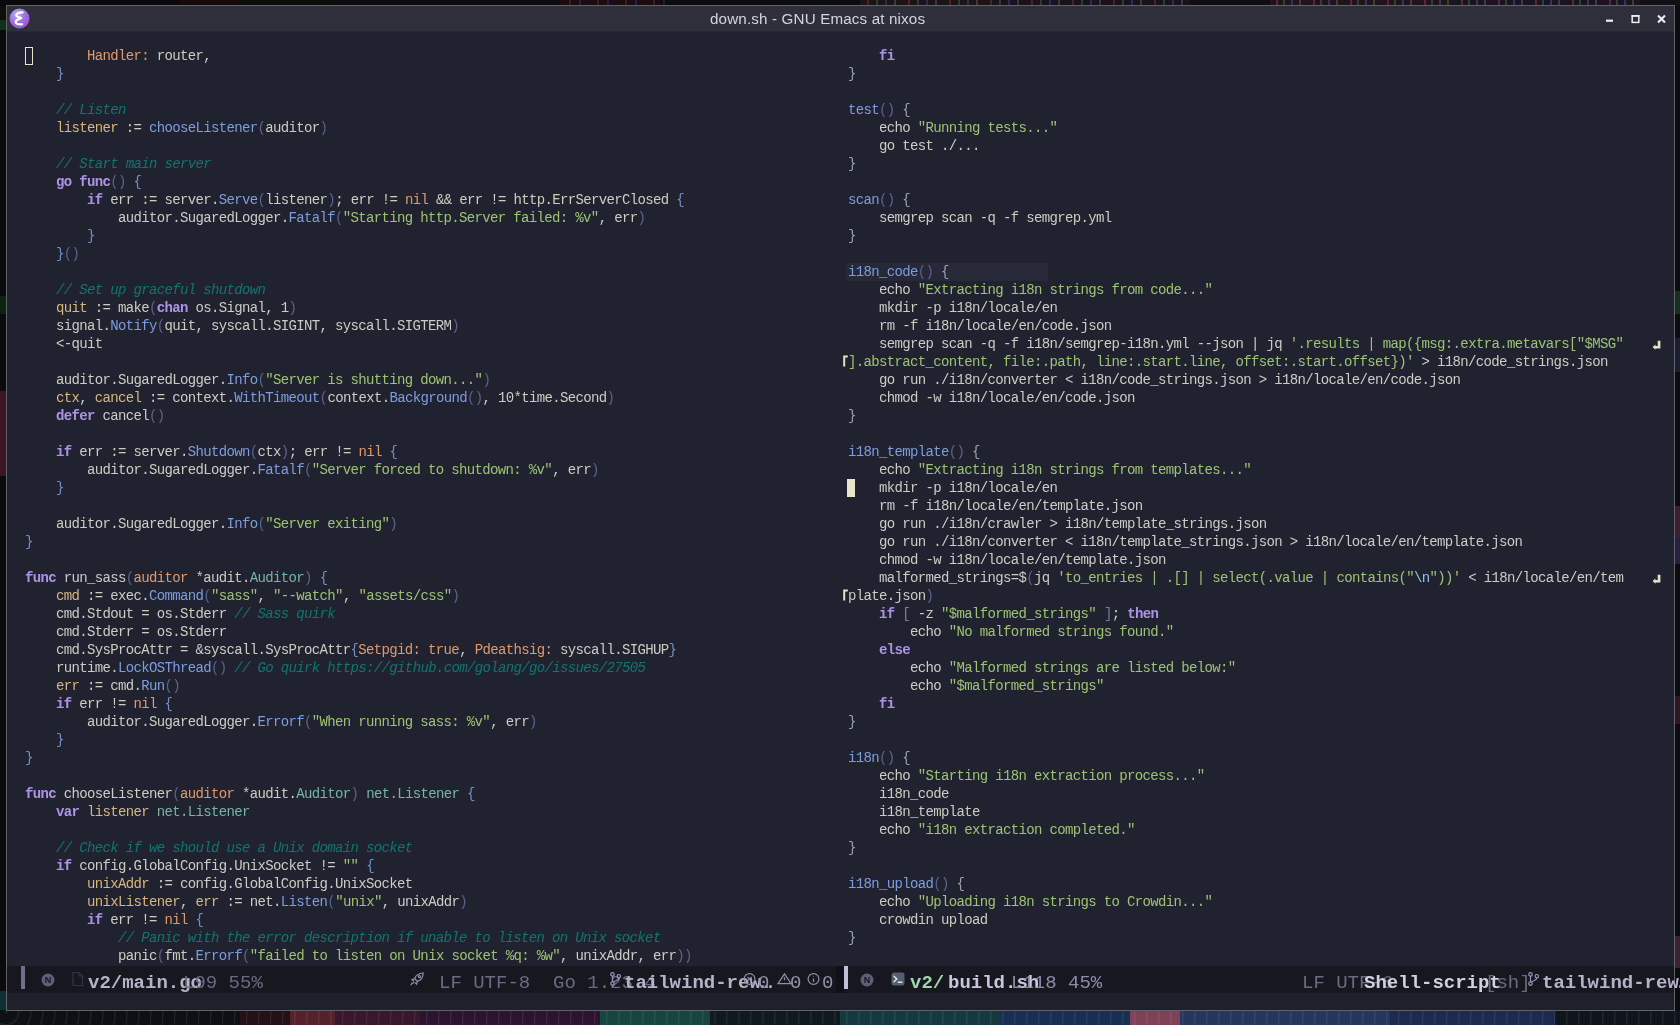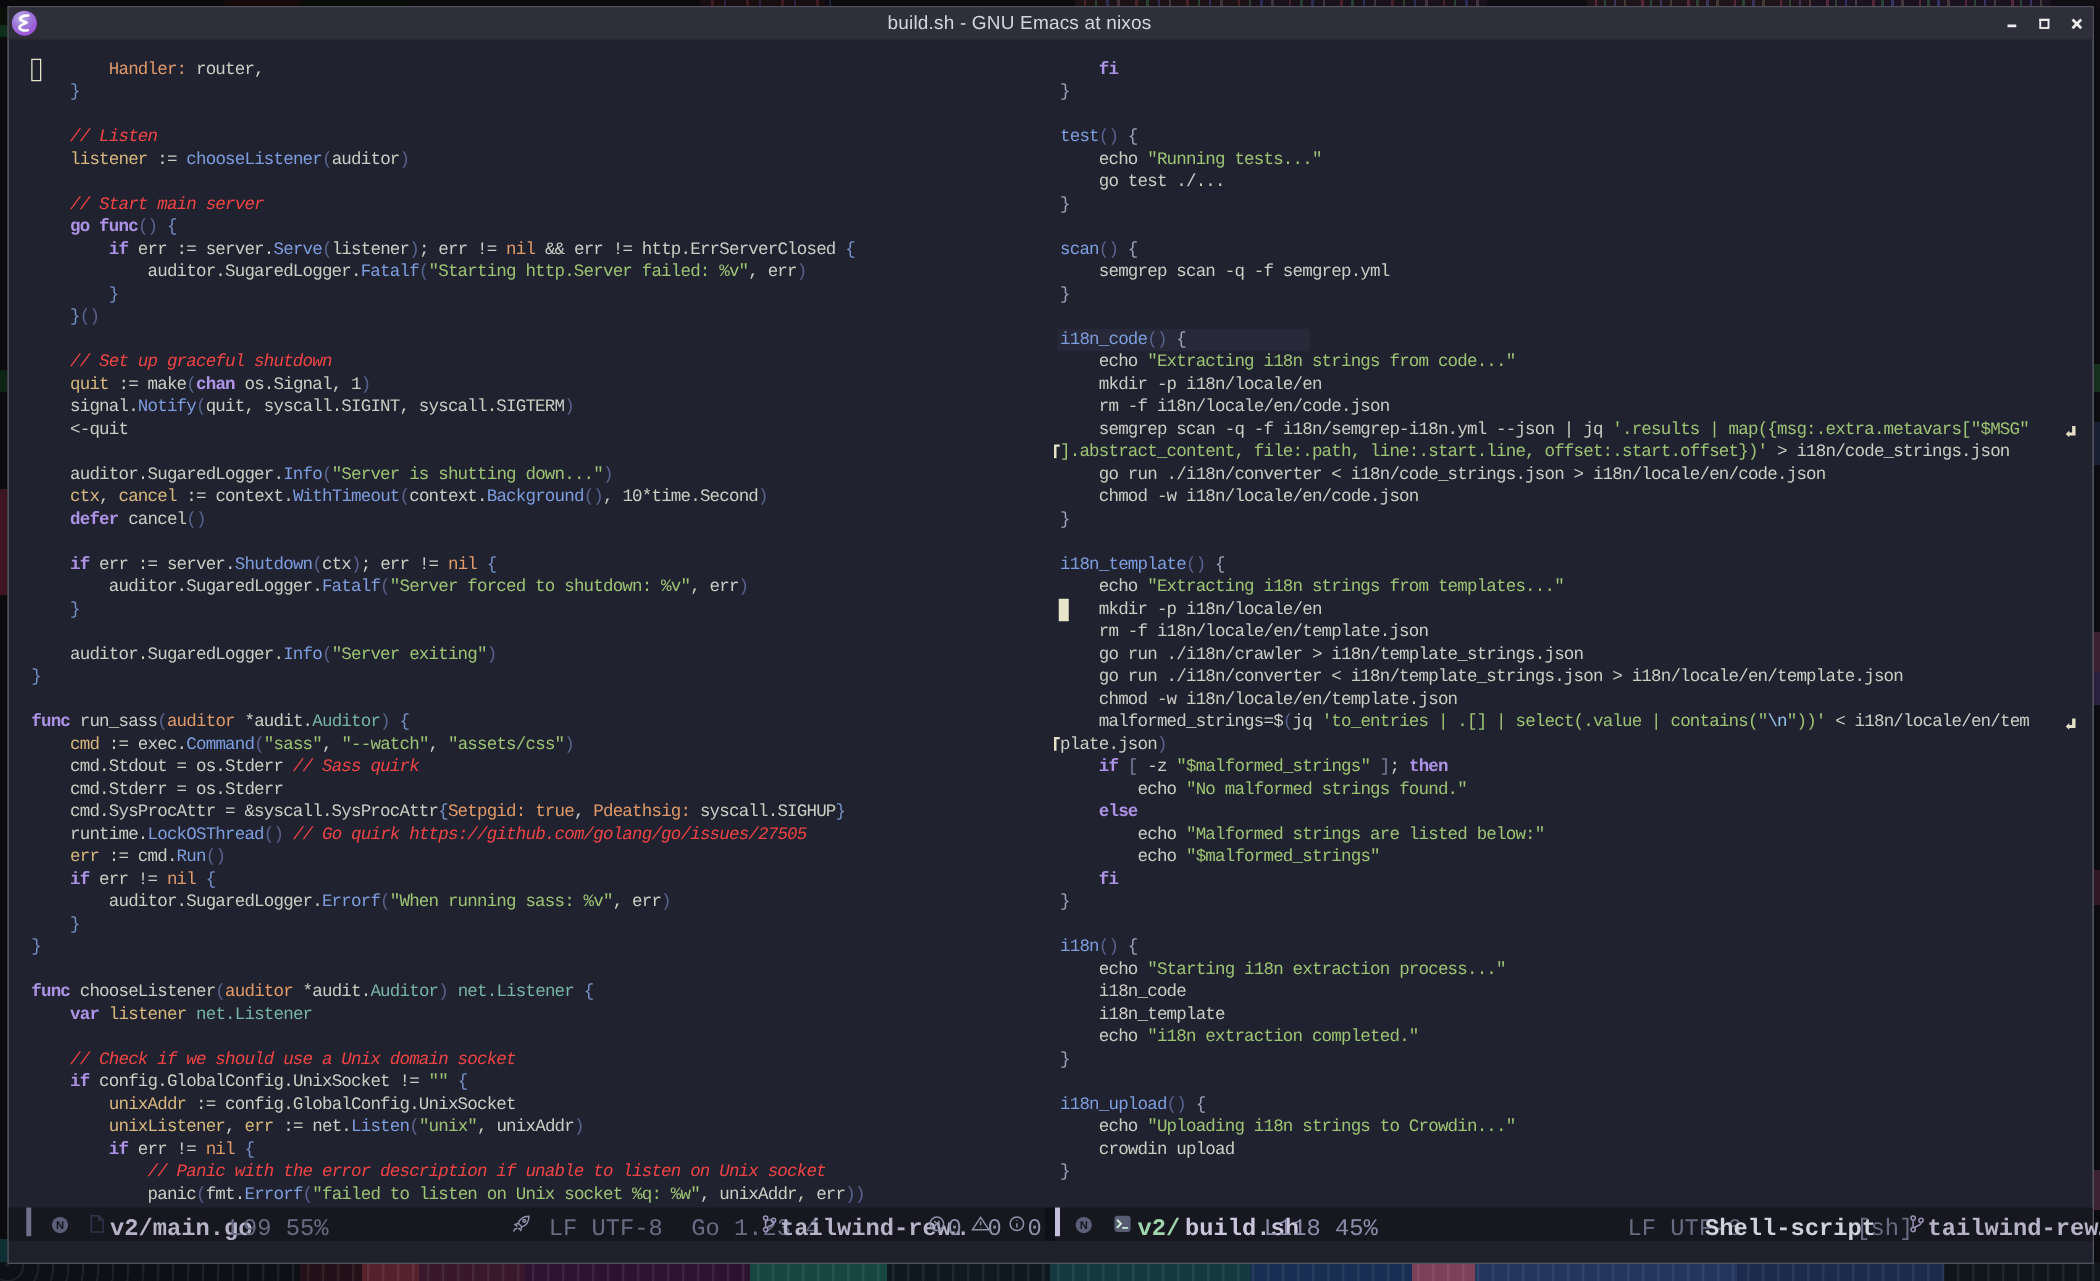--- a/index.html
+++ b/index.html
@@ -25,21 +25,21 @@
 #win{left:6px;top:5px;width:1669px;height:1006px;background:#212230;border:1px solid #62626a}
 #titlebar{left:7px;top:6px;width:1667px;height:26px;background:#2e2f3a;border-bottom:1px solid #26272f}
 #title{left:710px;top:10px;color:#d3d5dd;font-size:15.2px;letter-spacing:.15px}
 
 .code{font-family:"Liberation Mono",monospace;font-size:14px;line-height:18px;letter-spacing:-.65px;color:#cbccc2;white-space:pre}
 .ln{height:18px}
 #lcode{left:25px;top:47px}
 #rcode{left:848px;top:47px}
 i{font-style:normal}
 .k{color:#ad93e6;font-weight:bold;}
-.c{color:#ef4444;font-style:italic}
+.c{color:#0f766e;font-style:italic}
 .f{color:#7c9dde}
 .s{color:#9cc373}
 .o{color:#e09a69}
 .y{color:#d6b77d}
 .t{color:#76b4a4}
 .p{color:#59628c}
 .b{color:#7390c5}
 .g{color:#9aa1b6}
 .g2{color:#767e9e}
 .e{color:#93c3e6}
@@ -73,21 +73,21 @@
       <radialGradient id="eg" cx="38%" cy="30%" r="75%">
 <stop offset="0%" stop-color="#c3b4ea"></stop>
         <stop offset="45%" stop-color="#9e7cd9"></stop>
 <stop offset="80%" stop-color="#9c5ed8"></stop>
         <stop offset="100%" stop-color="#a14fe0"></stop>
       </radialGradient>
     </defs>
 <circle cx="10.5" cy="10.5" r="10" fill="url(#eg)"></circle>
 <path d="M13.6 4.4 C9.2 4.2 6.8 6 7.3 7.6 C7.8 9.2 11.4 9.0 12.2 10.1 C11 11.2 6.7 11.6 6.6 13.9 C6.5 15.9 9.6 16.8 13.2 16.2" fill="none" stroke="#ffffff" stroke-width="2.1" stroke-linecap="round"></path>
 </svg>
-<span class="abs" id="title">build.sh - GNU Emacs at nixos</span>
+<span class="abs" id="title">down.sh - GNU Emacs at nixos</span>
 <svg class="abs" style="left:1603px;top:12px" width="12" height="12" viewBox="0 0 12 12">
     <rect x="3" y="7.6" width="7" height="2.2" fill="#eeeef1"></rect>
   </svg>
 <svg class="abs" style="left:1629px;top:12px" width="12" height="12" viewBox="0 0 12 12">
     <rect x="3.2" y="3.8" width="6.6" height="6.6" fill="none" stroke="#eeeef1" stroke-width="1.5"></rect>
     <rect x="2.5" y="3.1" width="8" height="1.6" fill="#eeeef1"></rect>
   </svg>
 <svg class="abs" style="left:1655px;top:12px" width="12" height="12" viewBox="0 0 12 12">
     <path d="M3 3.6 L10 10.6 M10 3.6 L3 10.6" stroke="#eeeef1" stroke-width="2.1"></path>
   </svg>

